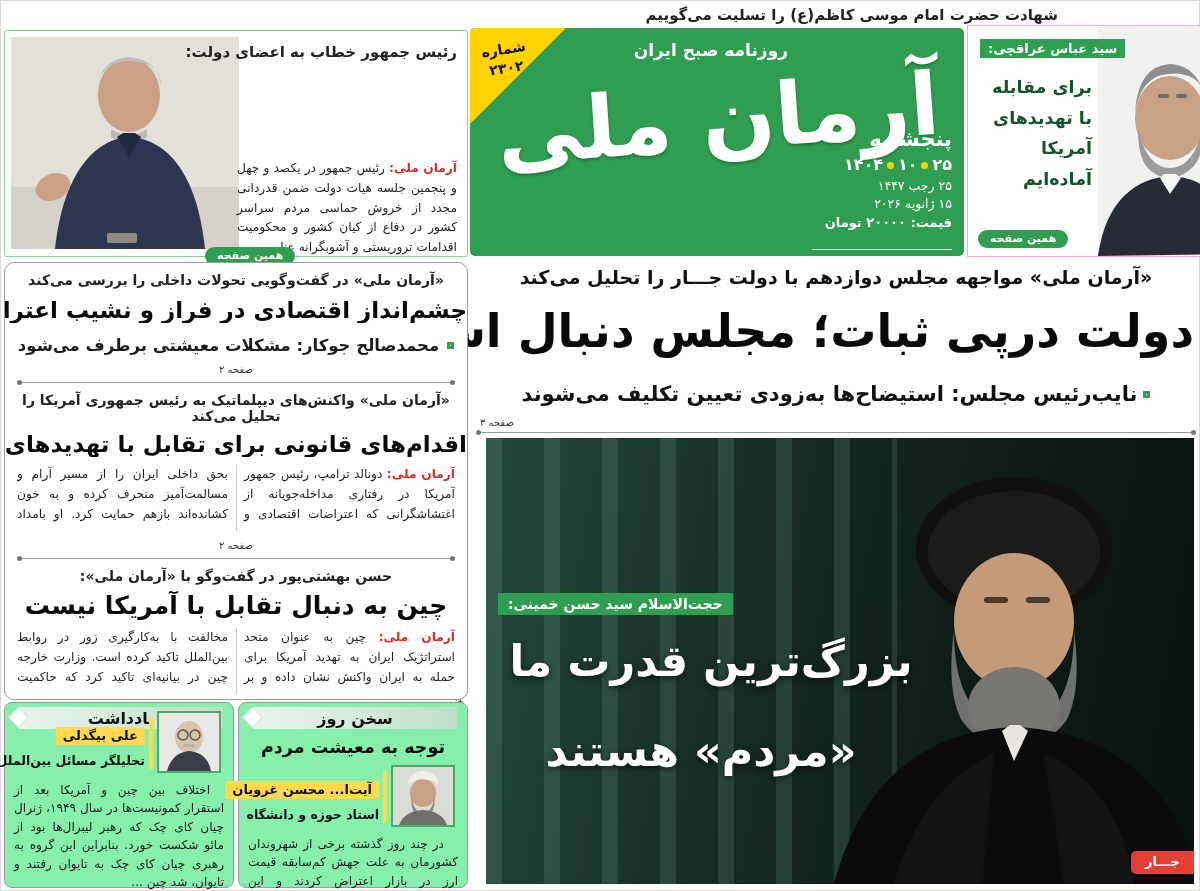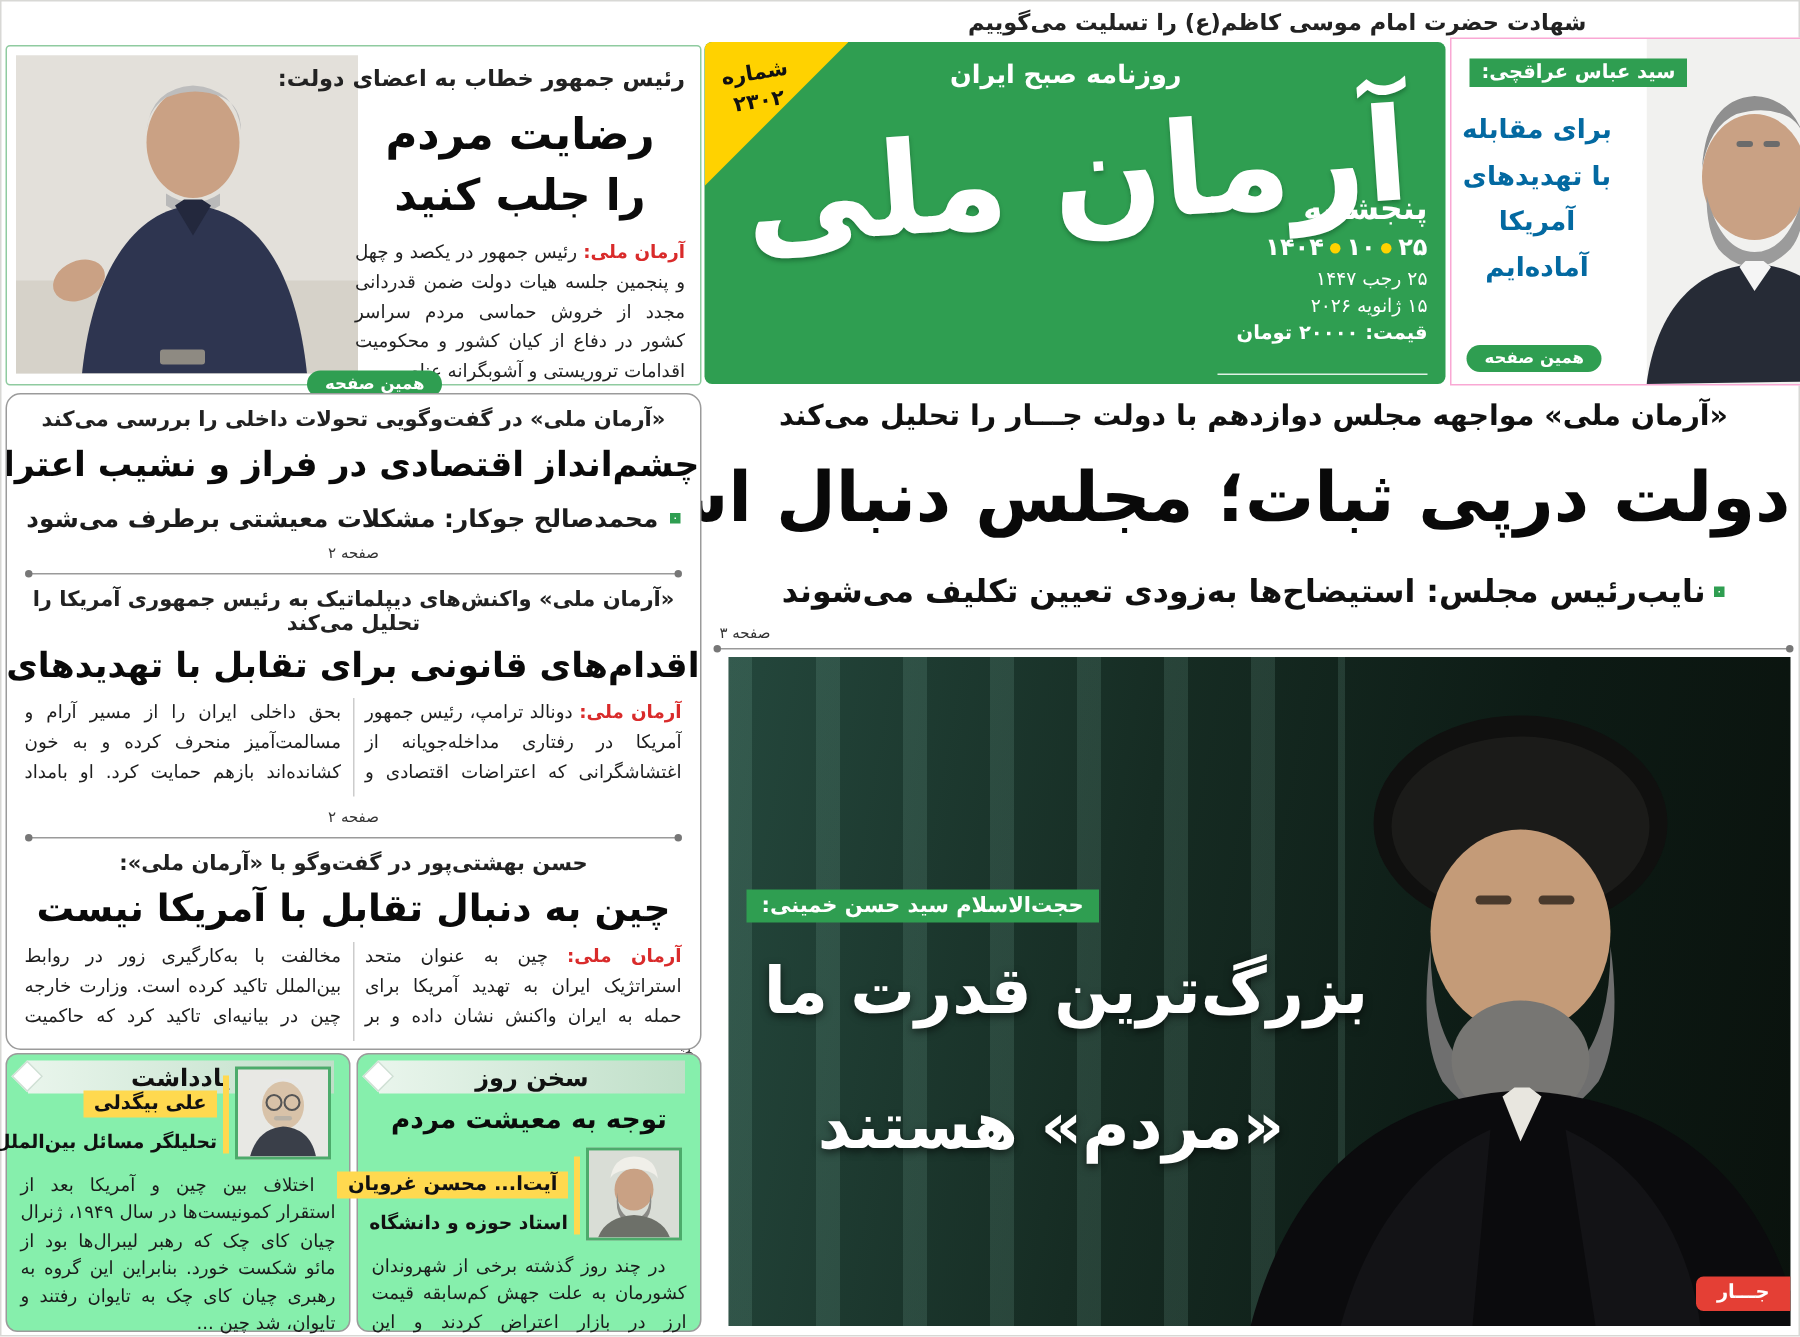--- a/index.html
+++ b/index.html
@@ -32,22 +32,22 @@
   .price { font-size:13px; font-weight:bold; margin-top:2px; }
   .site { margin-top:18px; padding-top:3px; border-top:1.5px solid rgba(255,255,255,.85);
     font-size:21px; direction:ltr; letter-spacing:.5px; }
 
   
   .card-right { position:absolute; left:967px; top:25px; width:270px; height:232px;
     background:#fff; border:1px solid #f9a8d4; overflow:hidden; }
   .card-right .photo { position:absolute; right:0; top:0; width:138px; height:100%; }
   .cr-kicker { position:absolute; left:12px; top:13px; background:#2f9e51; color:#fff;
     font-size:13px; font-weight:bold; padding:2px 8px; white-space:nowrap; z-index:2; }
-  .cr-headline { position:absolute; left:0; top:46px; width:114px; text-align:center;
-    font-size:17.5px; font-weight:bold; line-height:1.75; color:#0369a1; z-index:2; }
+  .cr-headline { position:absolute; left:10px; top:46px; width:114px; text-align:right;
+    font-size:17.5px; font-weight:bold; line-height:1.75; color:#14532d; z-index:2; }
   .pill { background:#2f9e51; color:#fff; font-size:11px; font-weight:bold;
     padding:2px 12px 3px; border-radius:9px; display:inline-block; }
   .cr-tag { position:absolute; left:10px; bottom:8px; z-index:2; }
 
   
   .card-left { position:absolute; left:4px; top:30px; width:464px; height:227px;
     background:#fff; border:1.5px solid #8fcba0; border-radius:3px; overflow:visible; }
   .card-left .photo { position:absolute; left:6px; top:6px; width:228px; height:212px; background:#dcd8d0; }
   .cl-kicker { position:absolute; right:10px; top:12px; font-size:15px; font-weight:bold; color:#222; }
   .cl-headline { position:absolute; right:12px; top:38px; width:216px; text-align:center;
@@ -176,21 +176,20 @@
         <ellipse cx="118" cy="58" rx="31" ry="37" fill="#caa184"></ellipse>
         <path d="M87,50 Q90,22 118,20 Q147,22 150,50 Q150,34 138,28 Q120,20 100,28 Q88,36 87,50 Z" fill="#bdbdbd"></path>
         <path d="M100,92 Q118,104 136,92 L136,100 Q118,112 100,100 Z" fill="#b9b9b9"></path>
         <path d="M44,212 C52,136 84,102 118,100 C156,102 186,136 194,212 Z" fill="#2e3550"></path>
         <path d="M106,100 L118,120 L130,100 L124,96 L112,96 Z" fill="#23283d"></path>
         <ellipse cx="42" cy="150" rx="18" ry="13" fill="#caa184" transform="rotate(-24 42 150)"></ellipse>
         <rect x="96" y="196" width="30" height="10" rx="2" fill="#8e8a82"></rect>
       </svg>
     </div>
     <div class="cl-kicker">رئیس جمهور خطاب به اعضای دولت:</div>
-    <div class="cl-headline">رضایت مردم را جلب کنید</div>
     <div class="cl-lead"><span class="red">آرمان ملی:</span><span> رئیس جمهور در یکصد و چهل و پنجمین جلسه هیات دولت ضمن قدردانی مجدد از خروش حماسی مردم سراسر کشور در دفاع از کیان کشور و محکومیت اقدامات تروریستی و آشوبگرانه عناصر ...</span></div>
     <div class="cl-tag"><span class="pill">همین صفحه</span></div>
   </div>
 
   <div class="lead-story">
     <div class="ls-kicker">«آرمان ملی» مواجهه مجلس دوازدهم با دولت جـــار را تحلیل می‌کند</div>
     <div class="ls-headline">دولت درپی ثبات؛ مجلس دنبال استیضاح</div>
     <div class="ls-subrow">
       <span class="sq"></span>
       <span>نایب‌رئیس مجلس: استیضاح‌ها به‌زودی تعیین تکلیف می‌شوند</span>

